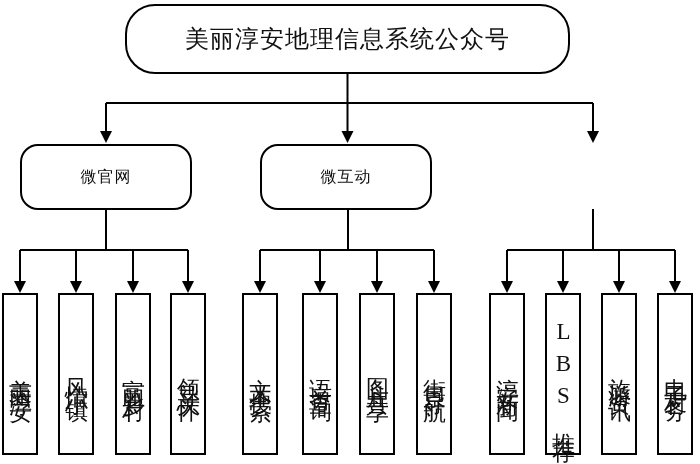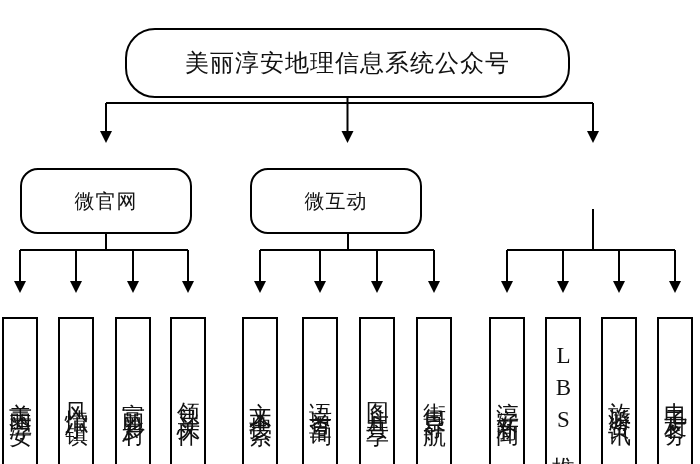--- a/index.html
+++ b/index.html
@@ -21,38 +21,37 @@
     width: 700px; height: 464px;
   }
   .node {
     position: absolute;
     background: #ffffff;
     border: 2px solid #000000;
     display: flex;
     align-items: center;
     justify-content: center;
     text-align: left;
-    margin-top: 24px;
   }
   .root {
     left: 125px; top: 4px;
     width: 445px; height: 70px;
     border-radius: 30px;
     font-size: 24px;
     letter-spacing: 1px;
   }
   .branch {
     top: 144px;
     width: 172px; height: 66px;
     border-radius: 18px;
-    font-size: 20px;
+    font-size: 16px;
     letter-spacing: 1px;
   }
   .branch.b0 { left: 20px; }
-  .branch.b1 { left: 250px; }
+  .branch.b1 { left: 260px; }
   .branch.b2 { left: 507px; }
   .leaf {
     top: 293px;
     width: 36px; height: 162px;
     border-radius: 0;
     font-size: 23px;
   }
   .leaf .vtxt {
     writing-mode: vertical-lr;
     text-orientation: upright;

